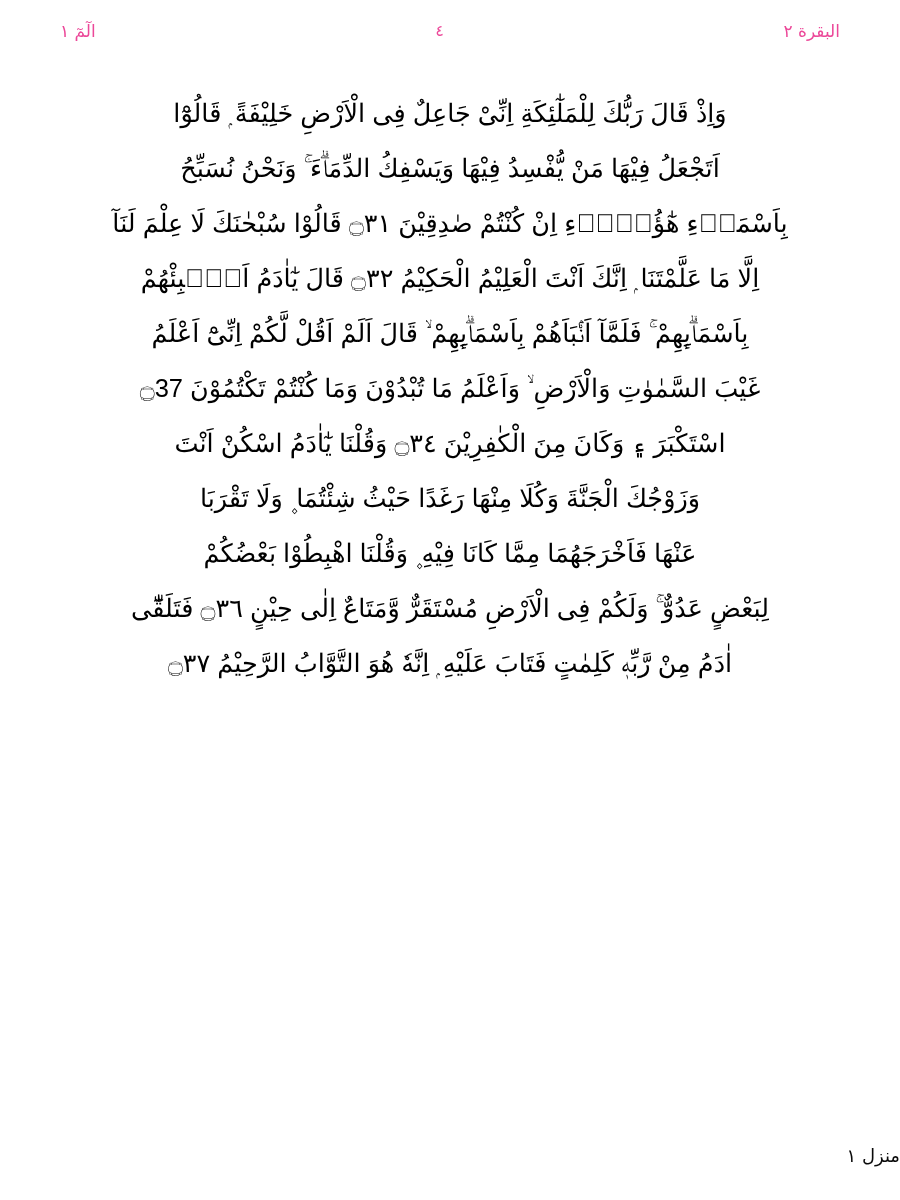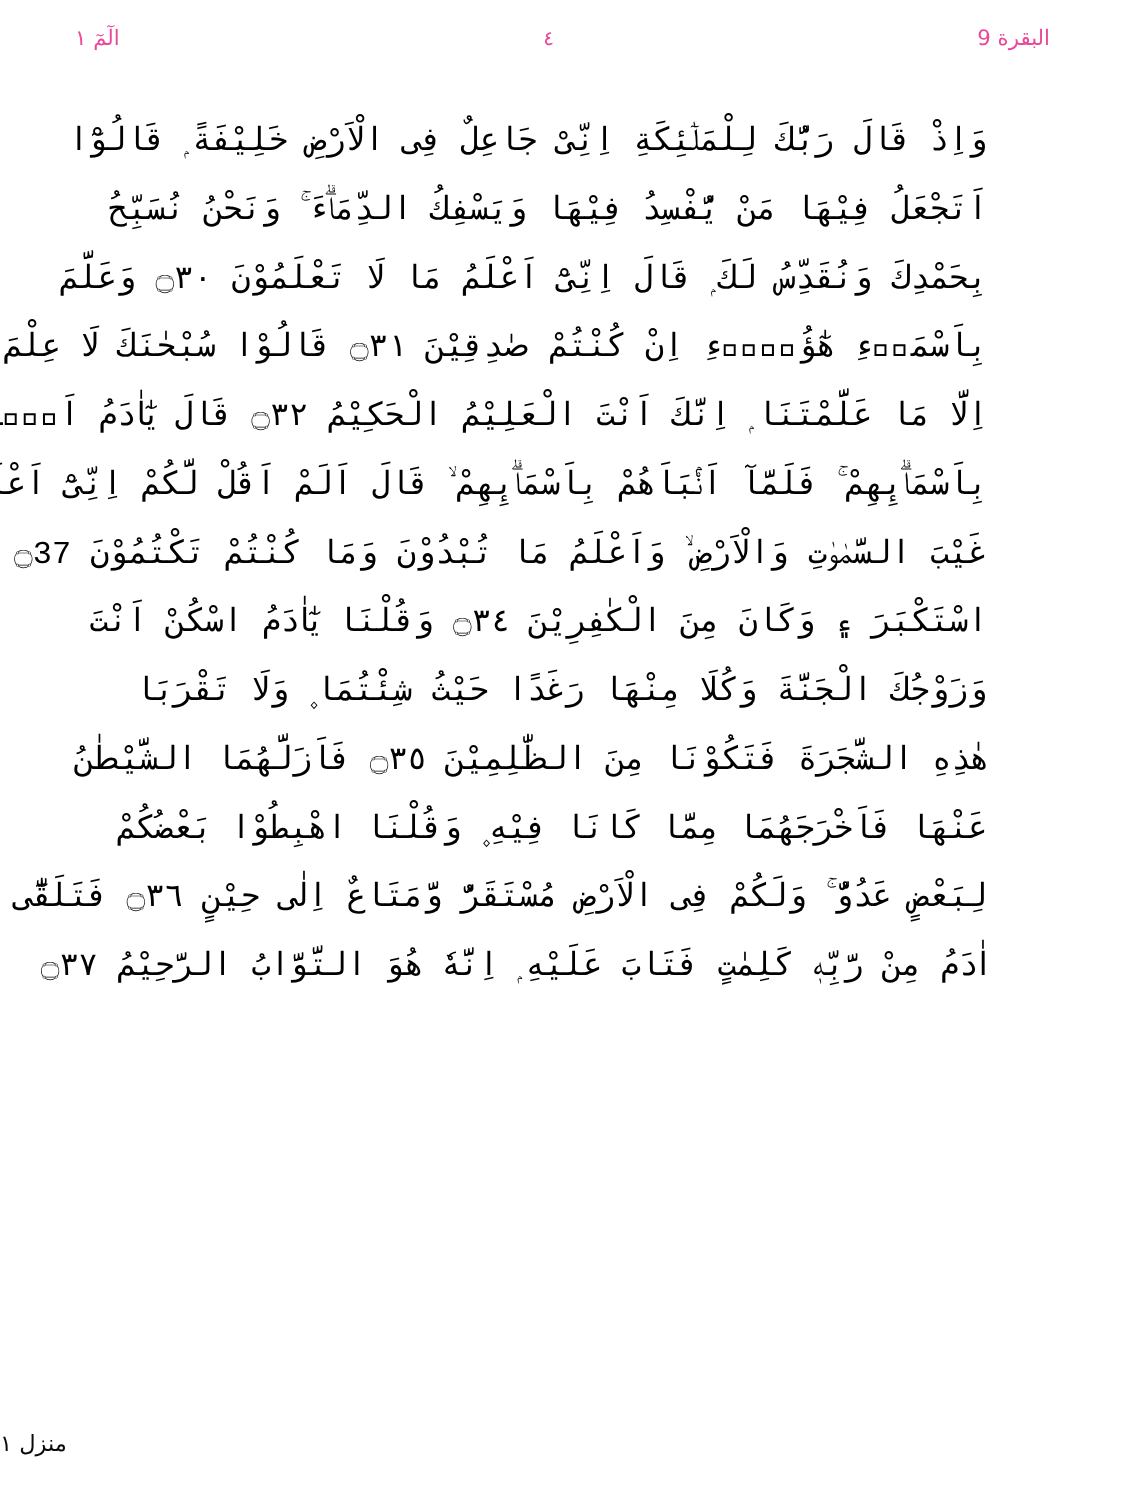--- a/index.html
+++ b/index.html
@@ -57,71 +57,69 @@
   .quran-body {
     position: absolute;
     top: 86px;
     left: 110px;
     right: 110px;
     bottom: 110px;
     direction: rtl;
     text-align: center;
   }
   .ayah-line {
-    font-family: Liberation Mono, monospace;
+    font-family: Liberation Sans, sans-serif;
     font-size: 25.5px;
     line-height: 55px;
     height: 55px;
     white-space: nowrap;
     letter-spacing: -0.2px;
     color: #000;
     text-align: center;
     direction: rtl;
     overflow: visible;
     transform-origin: center center;
   }
 
   
   .page-footer {
     position: absolute;
     bottom: 34px;
     left: 0;
     right: 0;
-    text-align: left;
+    text-align: right;
     direction: rtl;
     margin-top: 16px;
   }
   .footer-label {
     font-family: "DejaVu Sans", sans-serif;
     font-size: 18px;
     color: #0a0a0a;
   }
 </style>
 </head>
 <body>
 
 <div class="page">
 
   <div class="page-header">
-    <span class="header-item header-surah">البقرة 9</span>
+    <span class="header-item header-surah">البقرة ٢</span>
     <span class="header-item header-juz">٤</span>
     <span class="header-item header-page">الٓمٓ ١</span>
   </div>
 
   <div class="quran-body">
     <div class="ayah-line">وَاِذْ قَالَ رَبُّكَ لِلْمَلٰٓئِكَةِ اِنِّىْ جَاعِلٌ فِى الْاَرْضِ خَلِيْفَةً ۭ قَالُوْٓا</div>
     <div class="ayah-line">اَتَجْعَلُ فِيْهَا مَنْ يُّفْسِدُ فِيْهَا وَيَسْفِكُ الدِّمَاۗءَ ۚ وَنَحْنُ نُسَبِّحُ</div>
-    <div class="ayah-line">بِحَمْدِكَ وَنُقَدِّسُ لَكَ ۭ قَالَ اِنِّىْٓ اَعْلَمُ مَا لَا تَعْلَمُوْنَ ۝٣٠ وَعَلَّمَ</div>
     <div class="ayah-line">بِاَسْمَاۗءِ هٰٓؤُلَاۗءِ اِنْ كُنْتُمْ صٰدِقِيْنَ ۝٣١ قَالُوْا سُبْحٰنَكَ لَا عِلْمَ لَنَآ</div>
     <div class="ayah-line">اِلَّا مَا عَلَّمْتَنَا ۭ اِنَّكَ اَنْتَ الْعَلِيْمُ الْحَكِيْمُ ۝٣٢ قَالَ يٰٓاٰدَمُ اَنْۢبِئْهُمْ</div>
     <div class="ayah-line">بِاَسْمَاۗىِٕهِمْ ۚ فَلَمَّآ اَنْۢبَاَهُمْ بِاَسْمَاۗىِٕهِمْ ۙ قَالَ اَلَمْ اَقُلْ لَّكُمْ اِنِّىْٓ اَعْلَمُ</div>
     <div class="ayah-line">غَيْبَ السَّمٰوٰتِ وَالْاَرْضِ ۙ وَاَعْلَمُ مَا تُبْدُوْنَ وَمَا كُنْتُمْ تَكْتُمُوْنَ ۝37</div>
     <div class="ayah-line">اسْتَكْبَرَ ۽ وَكَانَ مِنَ الْكٰفِرِيْنَ ۝٣٤ وَقُلْنَا يٰٓاٰدَمُ اسْكُنْ اَنْتَ</div>
     <div class="ayah-line">وَزَوْجُكَ الْجَنَّةَ وَكُلَا مِنْهَا رَغَدًا حَيْثُ شِئْتُمَا ۪ وَلَا تَقْرَبَا</div>
-    <div class="ayah-line">هٰذِهِ الشَّجَرَةَ فَتَكُوْنَا مِنَ الظّٰلِمِيْنَ ۝٣٥ فَاَزَلَّهُمَا الشَّيْطٰنُ</div>
     <div class="ayah-line">عَنْهَا فَاَخْرَجَهُمَا مِمَّا كَانَا فِيْهِ ۪ وَقُلْنَا اهْبِطُوْا بَعْضُكُمْ</div>
     <div class="ayah-line">لِبَعْضٍ عَدُوٌّ ۚ وَلَكُمْ فِى الْاَرْضِ مُسْتَقَرٌّ وَّمَتَاعٌ اِلٰى حِيْنٍ ۝٣٦ فَتَلَقّٰٓى</div>
     <div class="ayah-line">اٰدَمُ مِنْ رَّبِّهٖ كَلِمٰتٍ فَتَابَ عَلَيْهِ ۭ اِنَّهٗ هُوَ التَّوَّابُ الرَّحِيْمُ ۝٣٧</div>
   </div>
 
   <div class="page-footer">
     <span class="footer-label">منزل ١</span>
   </div>
 
 </div>

